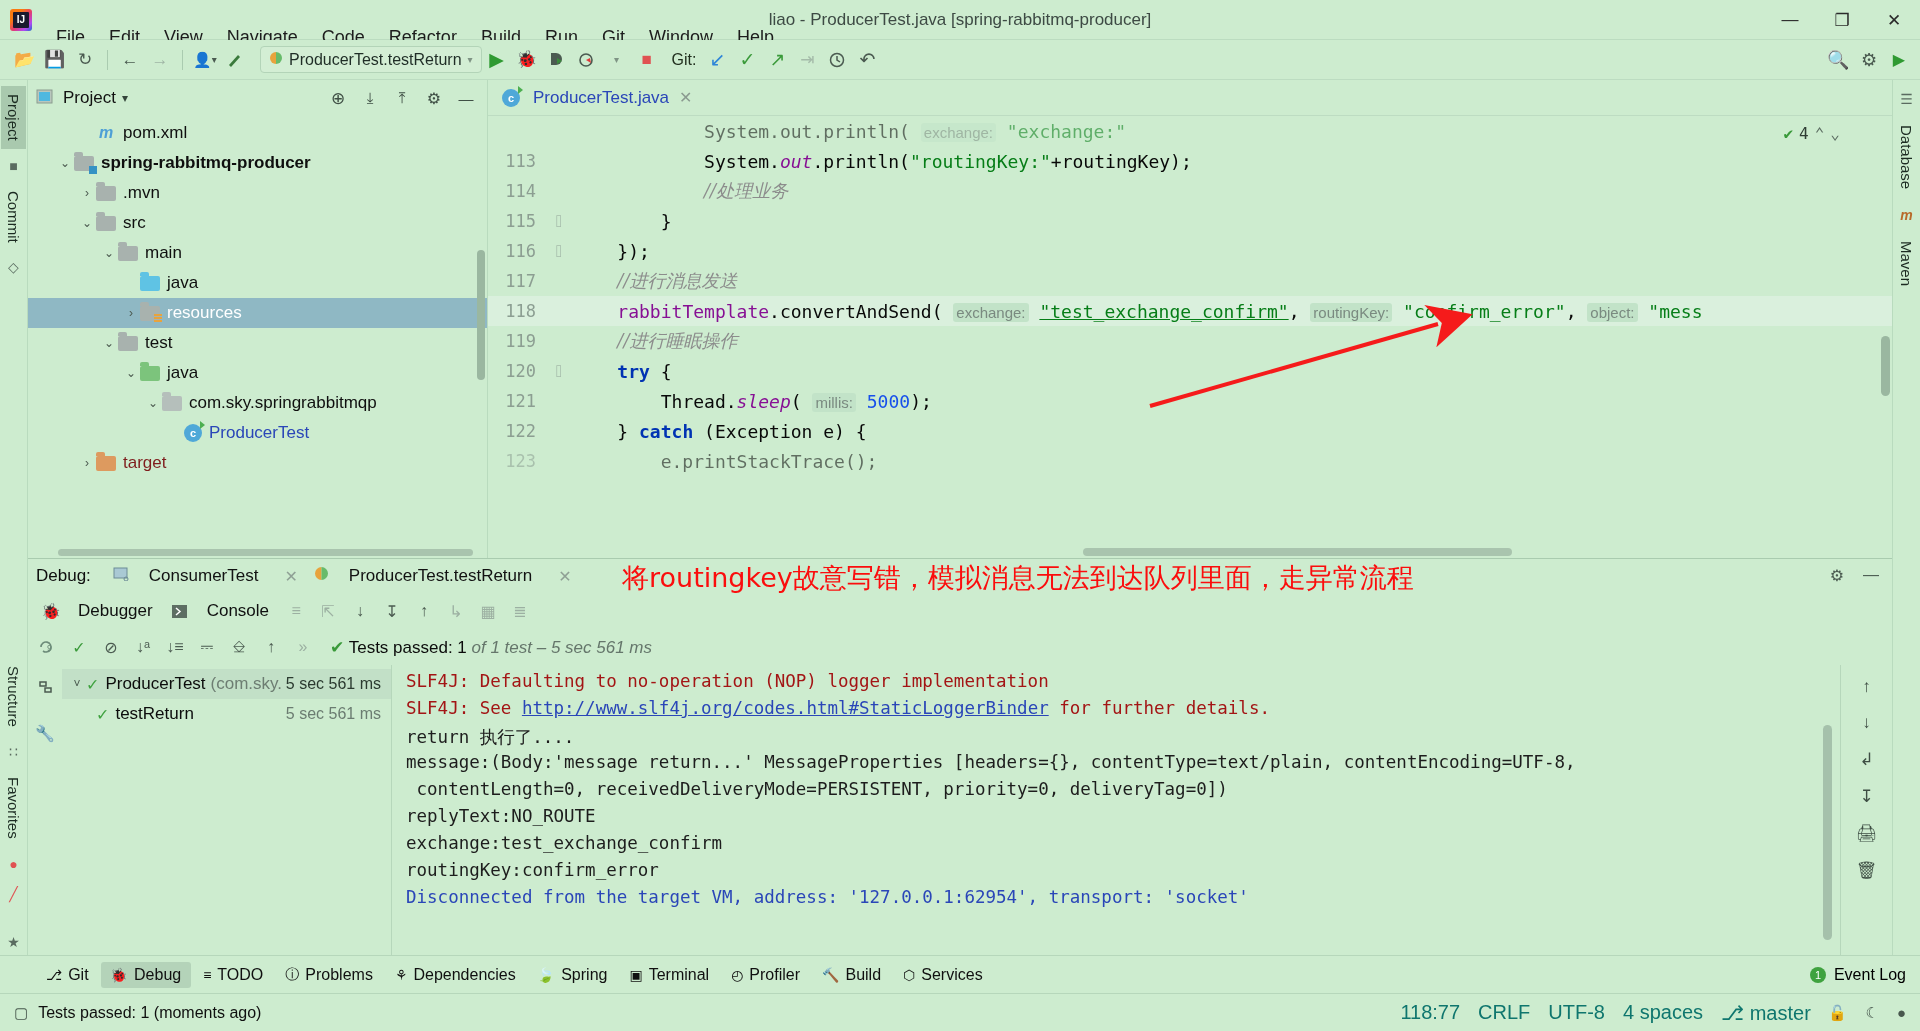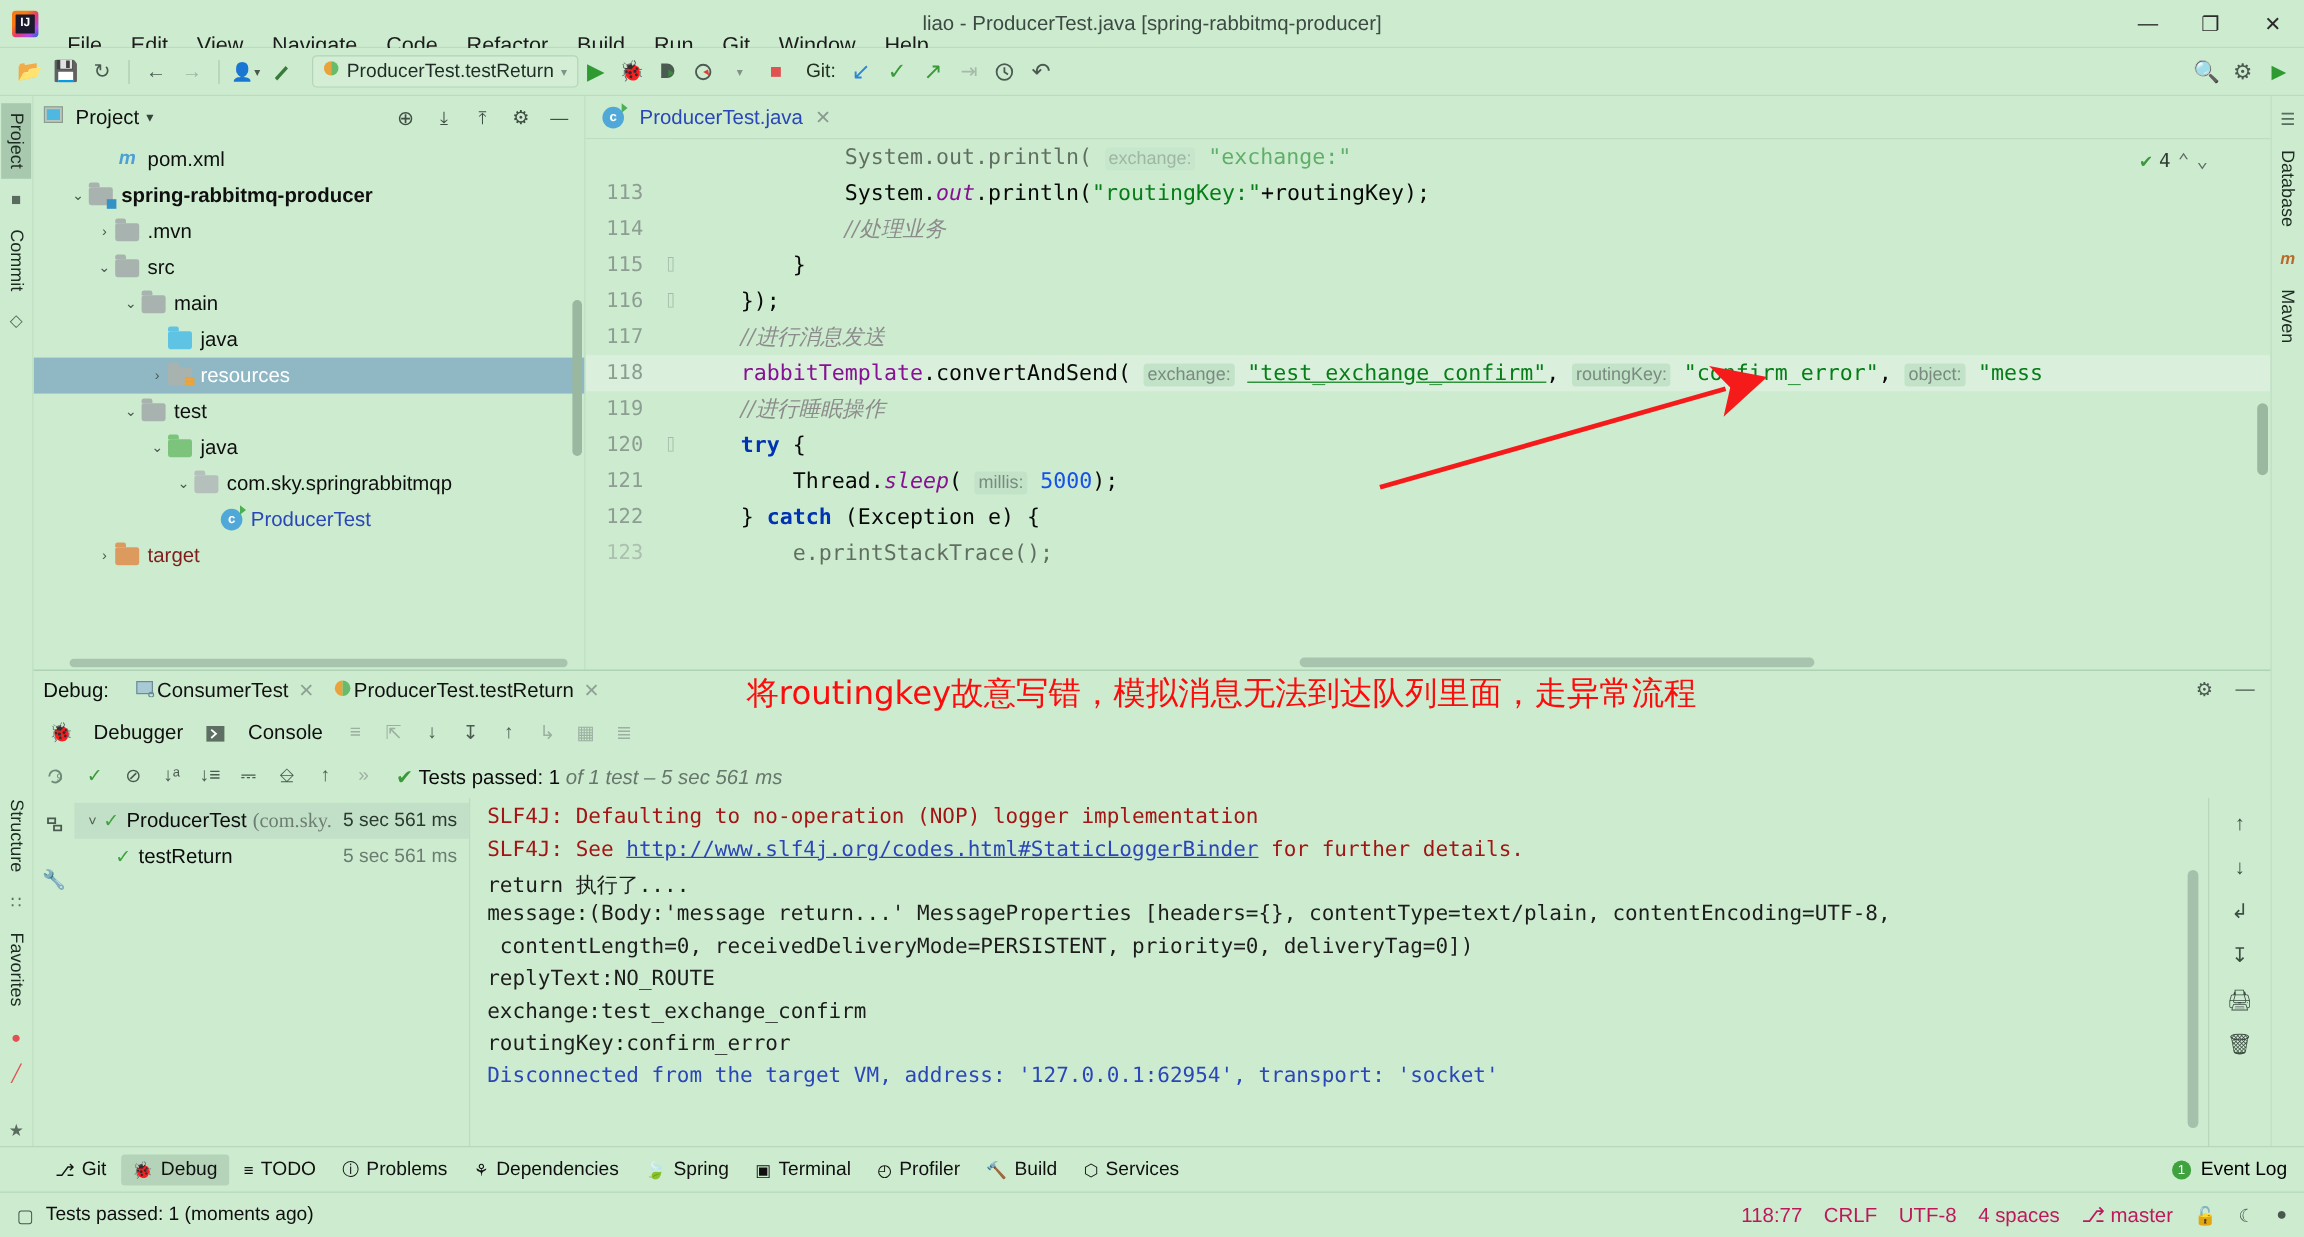--- a/index.html
+++ b/index.html
@@ -186,21 +186,21 @@
 
   
   .debug-panel {
     position: absolute; left: 28px; right: 28px; bottom: 0; height: 397px;
     background: #cdeccf; border-top: 1px solid #a9cbaf;
     display: flex; flex-direction: column;
   }
   .dbg-tabbar { height: 34px; display:flex; align-items:center; padding-left: 8px; gap: 8px;
                 position: relative; }
   .dbg-label { font-size: 17px; color: #0e0e0e; margin-right: 10px; }
-  .dbg-tab { display:flex; align-items:center; gap:2px; font-size: 17px; color:#121212; cursor:default;
+  .dbg-tab { display:flex; align-items:center; gap:20px; font-size: 17px; color:#121212; cursor:default;
              padding: 2px 4px; }
   .dbg-tab .x { color:#8fa095; font-size:16px; padding-left: 6px; }
   .annot-cn {
     position:absolute; left: 594px; top: 1px; font-size: 27px; color:#fb0d0d;
     font-weight: 500; white-space: nowrap; letter-spacing: 0px;
     font-family: "DejaVu Sans", sans-serif;
   }
   .dbg-right-icons { position:absolute; right: 6px; top: 2px; display:flex; gap:4px; }
 
   .dbg-toolbar2 { height: 36px; display:flex; align-items:center; padding-left: 8px; gap: 2px; }
@@ -217,21 +217,21 @@
   .dbg-body { flex:1; display:flex; overflow: hidden; position:relative; }
   .test-tree {
     width: 330px; background:#cdeccf; border-right: 1px solid #b6d7bb;
     padding-top: 4px; font-size: 17px; position:relative;
   }
   .ttrow { height: 30px; display:flex; align-items:center; padding-left: 6px; white-space:nowrap; cursor:default; }
   .ttrow.sel { background:#c2e0c7; }
   .tt-time { margin-left:auto; padding-right: 10px; font-size:16px; color:#2b3a30; }
   .tt-time.dim { color:#6b7c71; }
   .tt-name { color:#0c0c0c; }
-  .tt-pkg { color:#6d7d72;font-family:Liberation Serif, serif; }
+  .tt-pkg { color:#6d7d72; }
   .chk { color:#3fa23f; margin-right:6px; font-size:16px; }
 
   .console {
     flex: 1; background:#cdeccf; padding: 6px 0 0 14px; overflow:hidden;
     font-family: "DejaVu Sans Mono", monospace; font-size: 17.5px; position:relative;
   }
   .cl { height: 27px; white-space: pre; color:#1d1d1d; }
   .cl.err { color:#a31515; }
   .cl.blue { color:#2a46b8; }
   .console-scroll {
@@ -265,21 +265,21 @@
   .evt-dot { width:16px; height:16px; border-radius:50%; background:#3fa23f; color:#fff;
              font-size:11px; display:flex; align-items:center; justify-content:center; }
 
   .statusbar {
     position:absolute; left:0; right:0; bottom:0; height: 38px;
     background:#cdeccf; border-top:1px solid #b6d7bb;
     display:flex; align-items:center; padding: 0 14px; gap: 10px;
   }
   .sb-text { font-size: 16px; color:#0f0f0f; }
   .sb-right { margin-left:auto; display:flex; align-items:center; gap: 18px; }
-  .sb-item { font-size: 17px; color:#be185d; cursor:default; }
+  .sb-item { font-size: 20px; color:#0f766e; cursor:default; }
   .sb-icon { font-size: 15px; color:#48584e; cursor:default; }
 </style>
 </head>
 <body>
 
 <div class="titlebar">
   <div class="ij-logo"></div>
   <div class="menubar">
     <div class="menu-item"><span class="mn">F</span>ile</div>
     <div class="menu-item"><span class="mn">E</span>dit</div>

